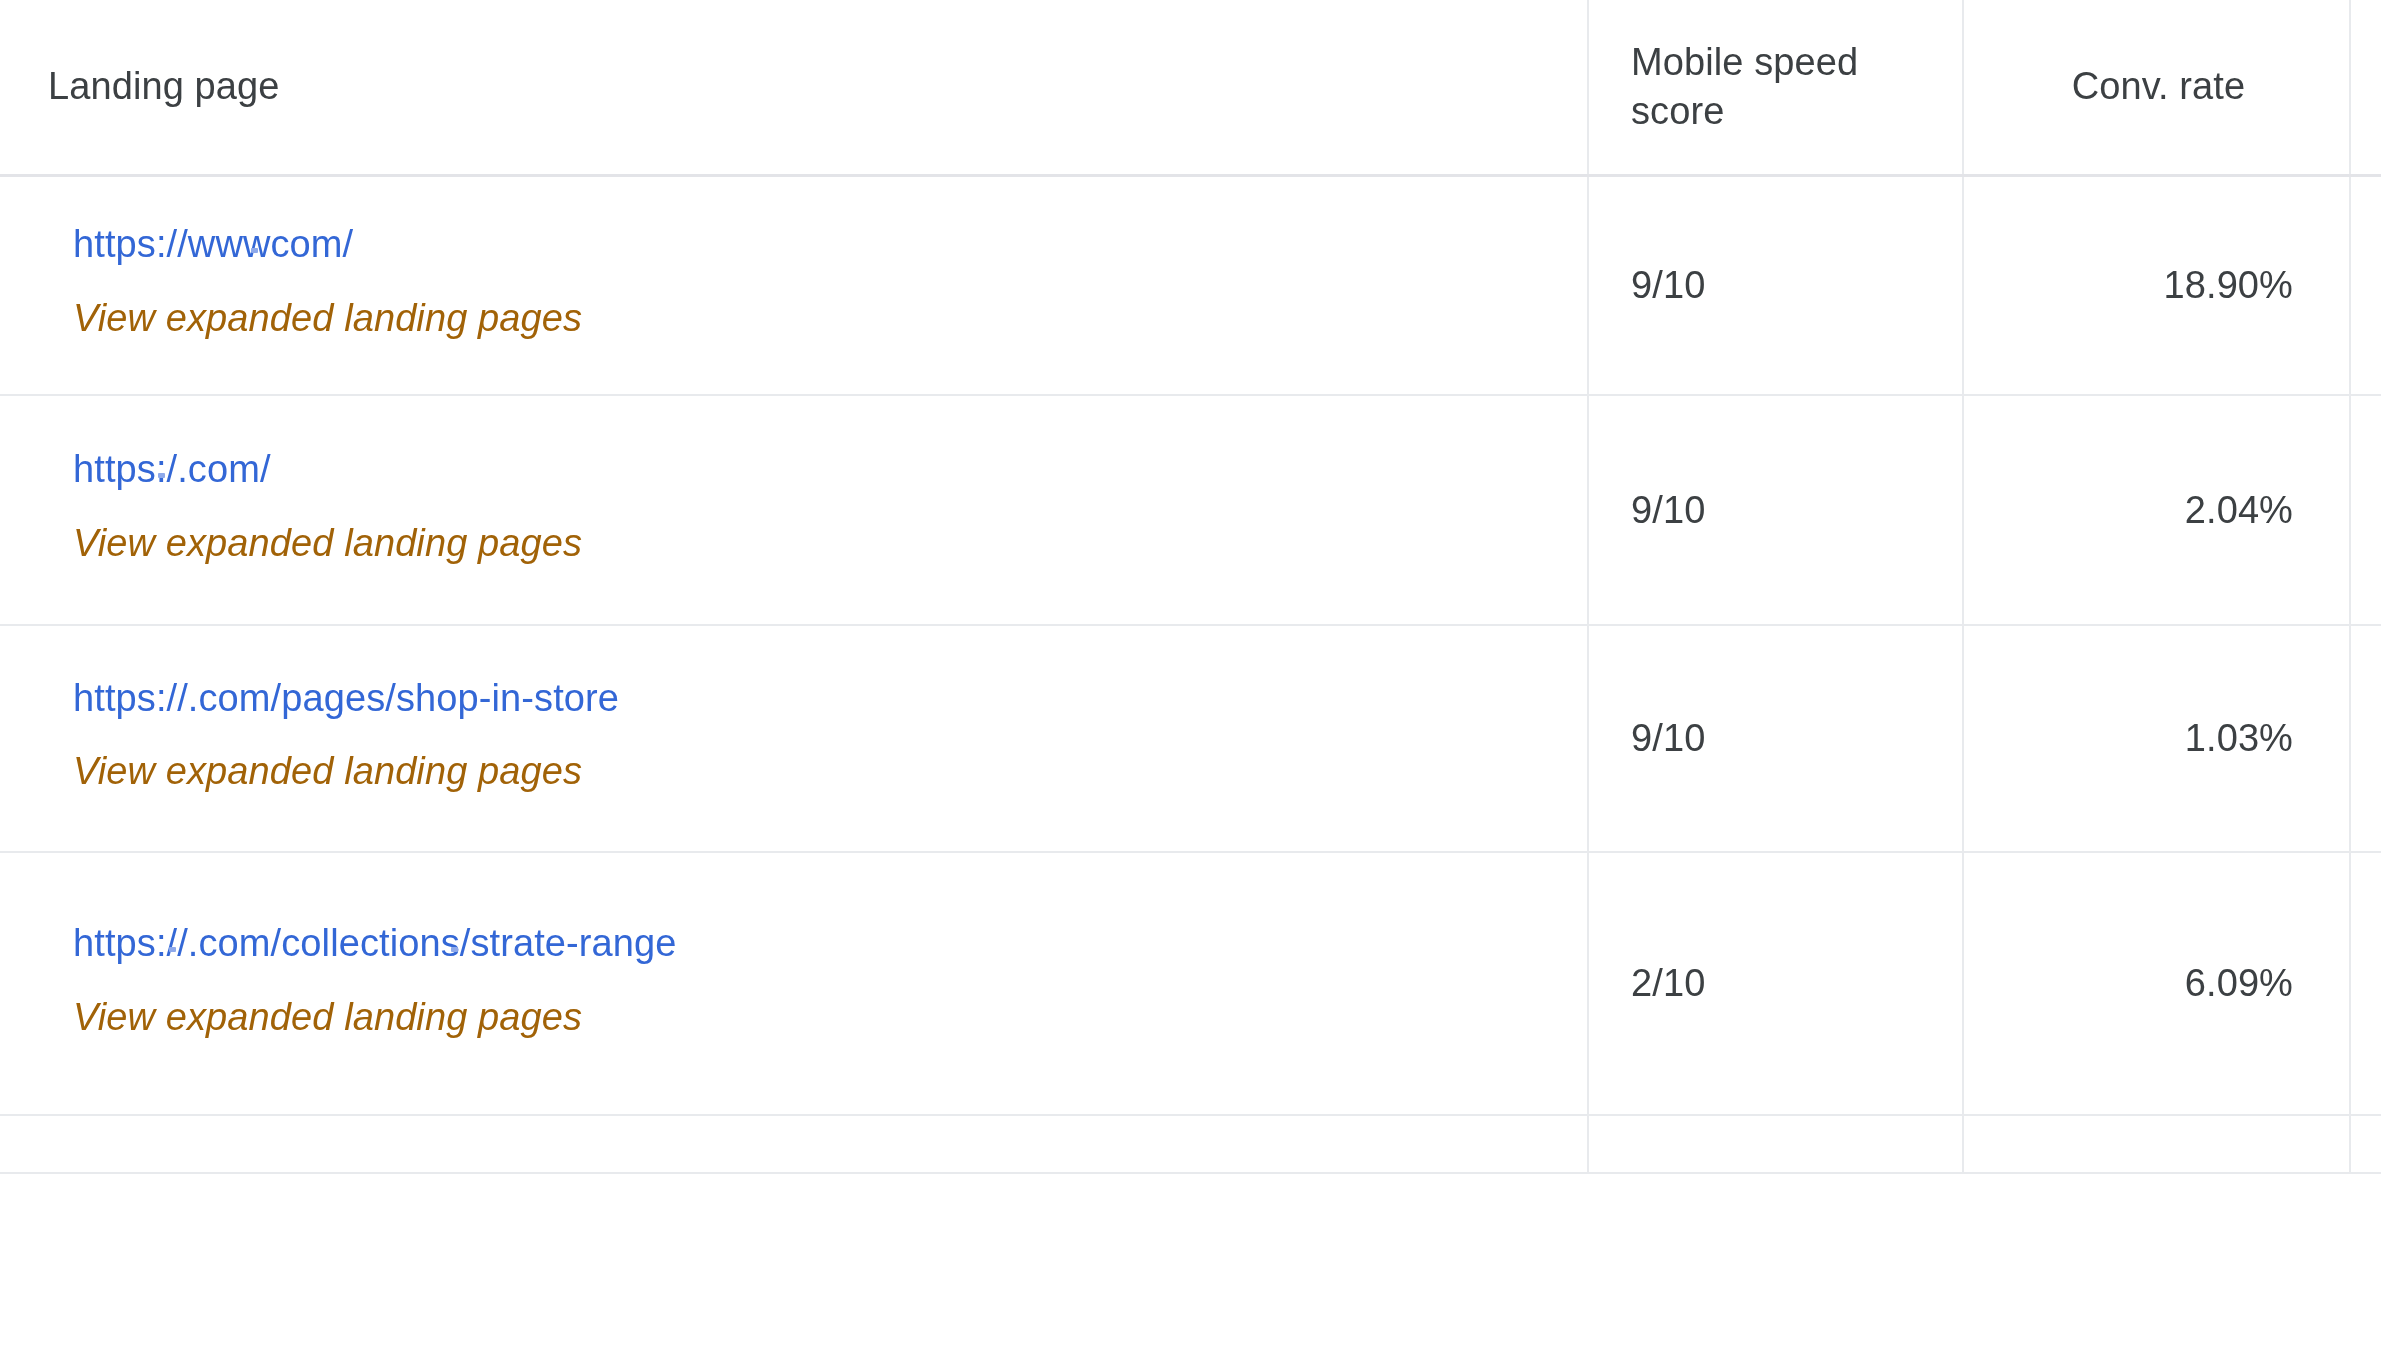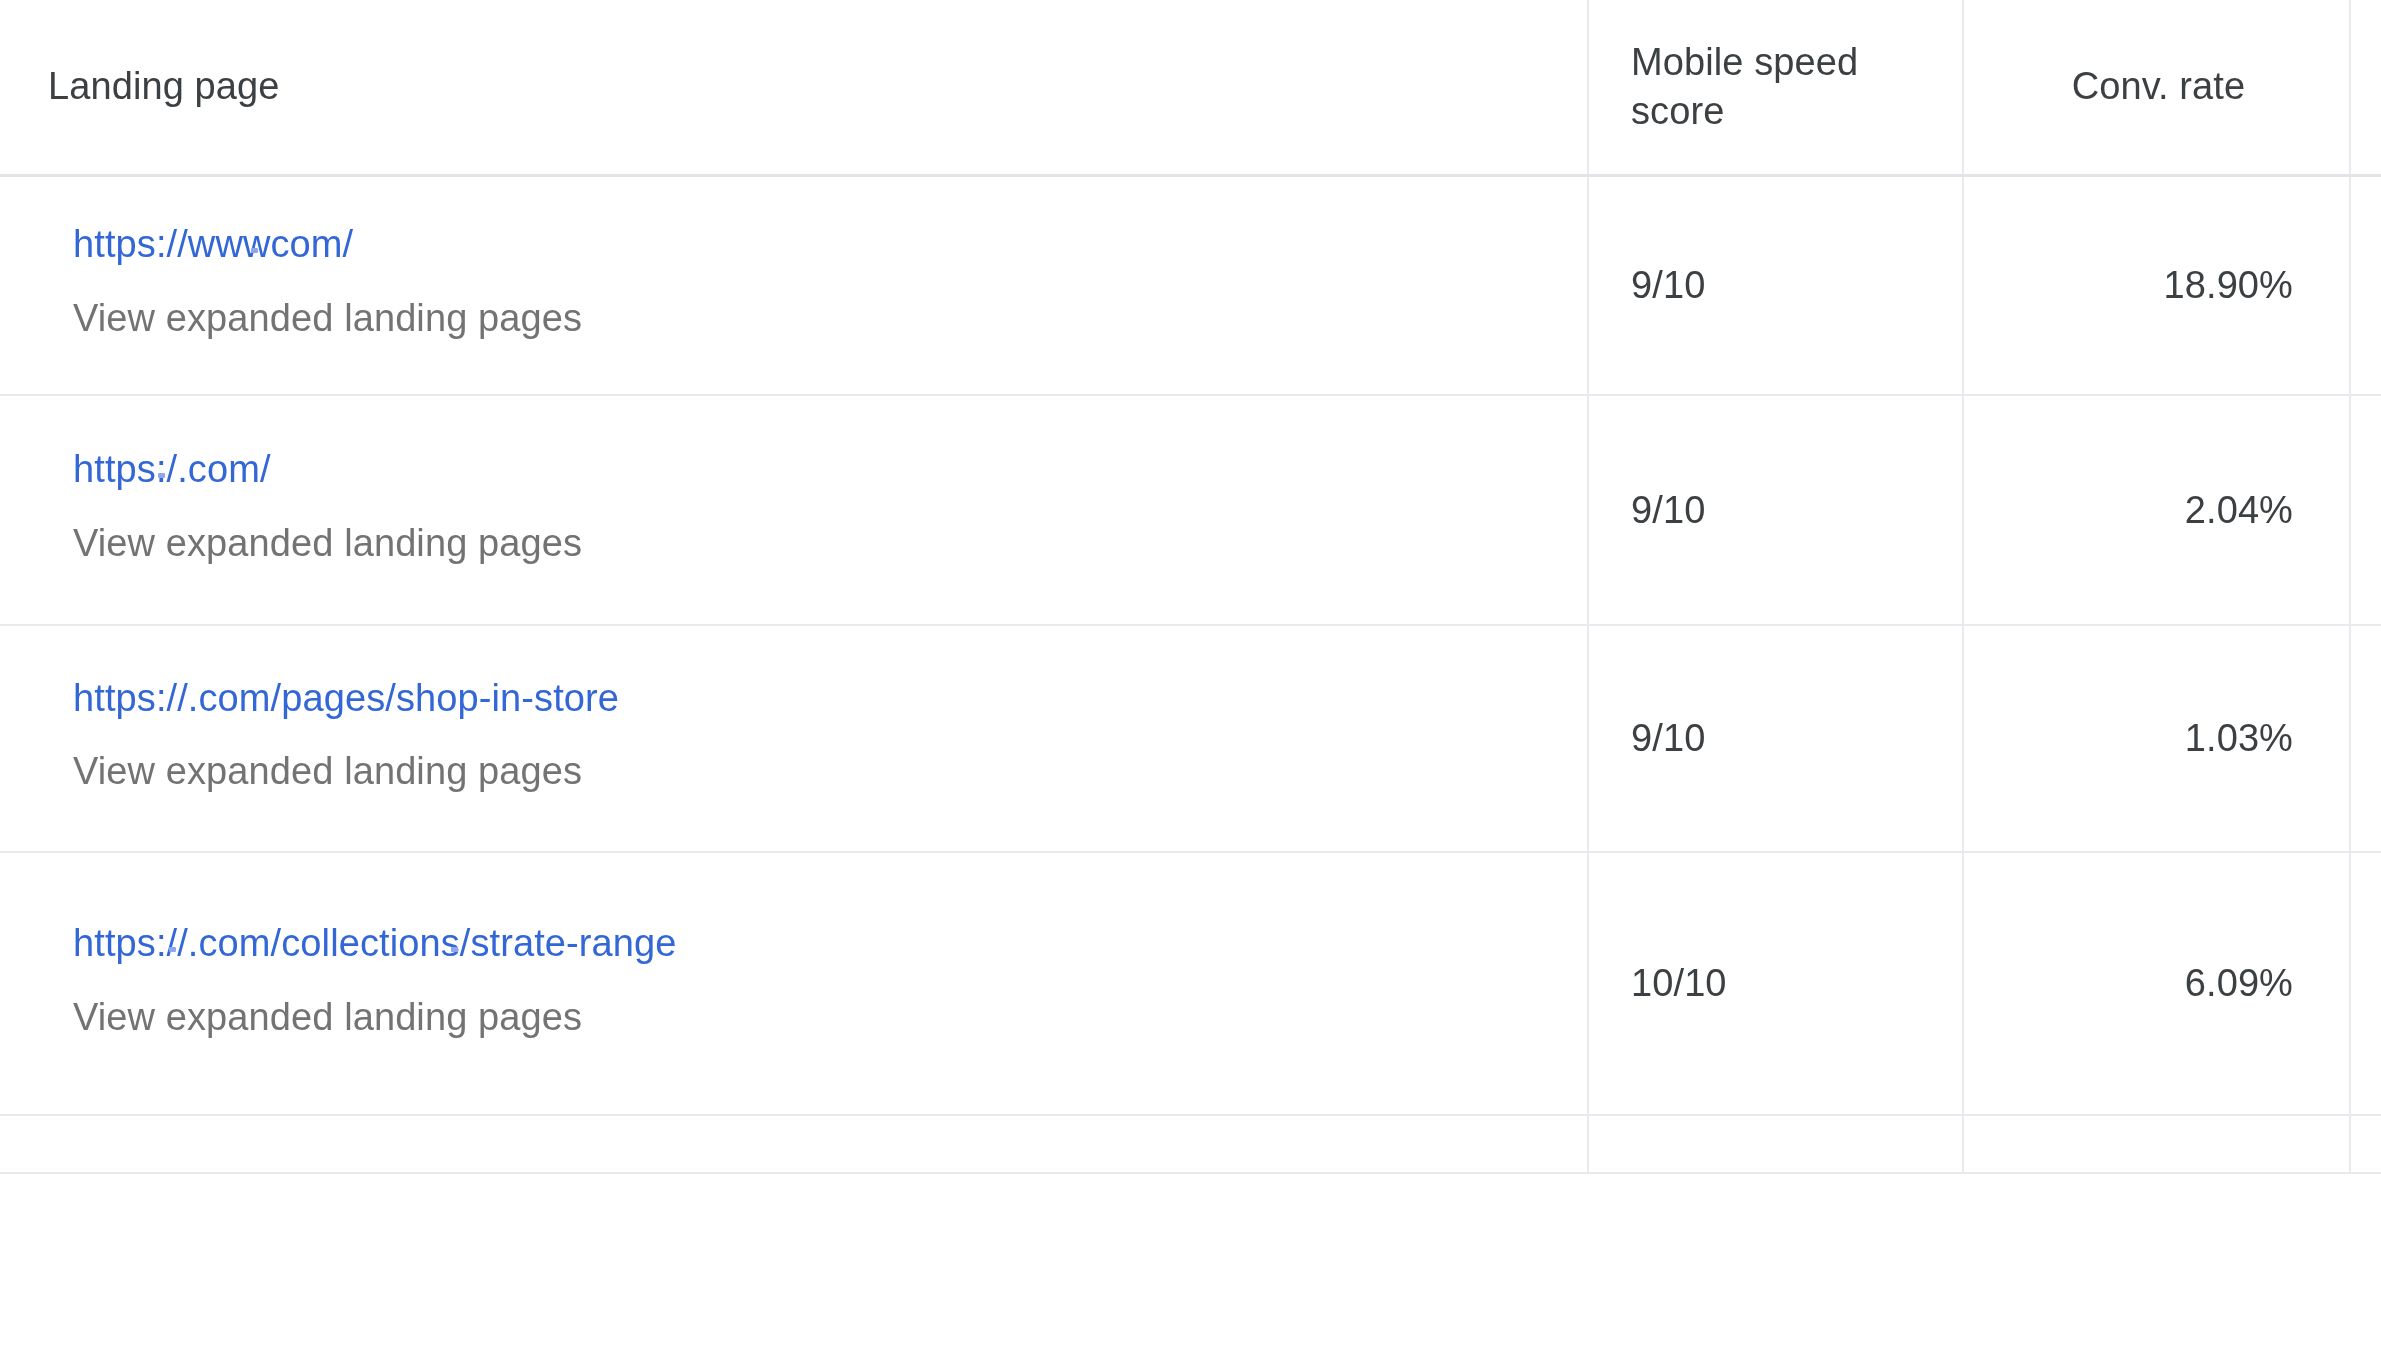--- a/index.html
+++ b/index.html
@@ -104,24 +104,25 @@
     position: absolute;
     right: 12px;
     bottom: 4px;
     width: 7px;
     height: 5px;
     background: #8ea9ea;
     border-radius: 1px;
   }
   .expand-link {
     display: inline-block;
-    color: #737373;
+    color: #a16207;
     line-height: 1.42;
     text-decoration: none;
     cursor: pointer;
+    font-style: italic;
   }
 
   .row-tall .url-line { line-height: 1.45; }
 </style>
 </head>
 <body>
 
 <table class="report-table">
   <colgroup>
     <col class="col-landing">
@@ -176,21 +177,21 @@
       <td class="td-speed">9/10</td>
       <td class="td-conv">1.03%</td>
       <td class="td-tail"></td>
     </tr>
 
     <tr class="row-tall" style="height:263px">
       <td class="td-landing">
         <span class="url-line"><span>https://</span><span class="redacted-dot">               </span><span>.com/collections/</span><span class="redacted-dot">                     </span><span>strate-range</span></span>
         <a class="expand-link">View expanded landing pages</a>
       </td>
-      <td class="td-speed">10/10</td>
+      <td class="td-speed">2/10</td>
       <td class="td-conv">6.09%</td>
       <td class="td-tail"></td>
     </tr>
 
 
     <tr style="height:40px">
       <td class="td-landing"></td>
       <td class="td-speed"></td>
       <td class="td-conv"></td>
       <td class="td-tail"></td>

